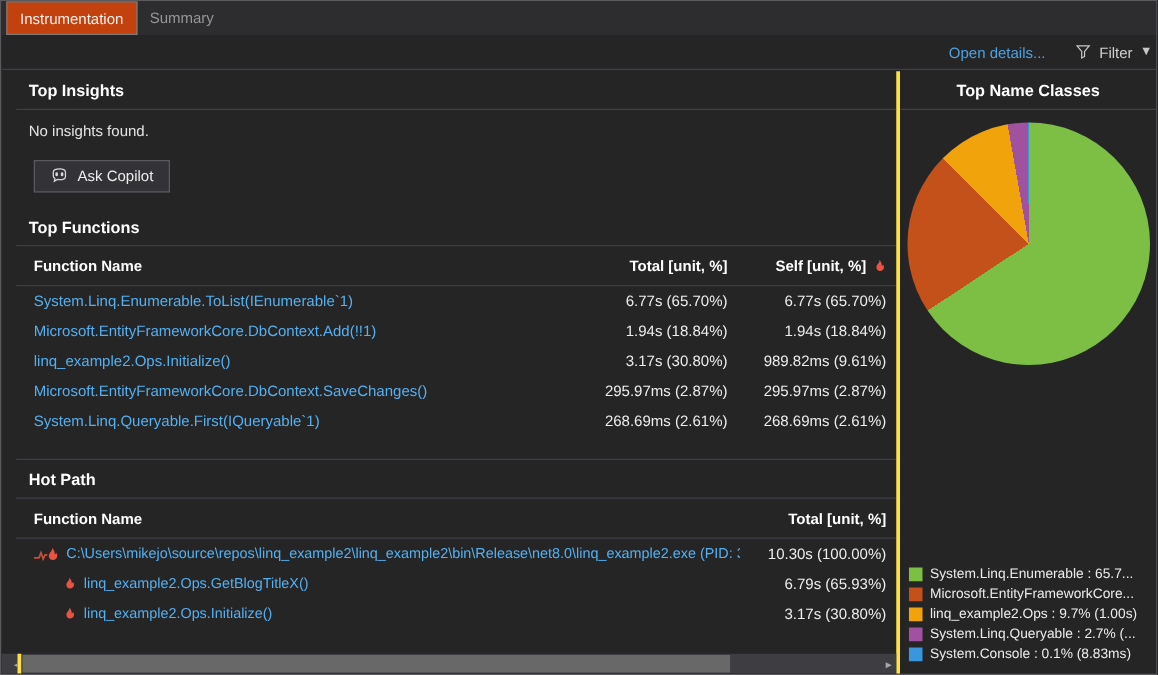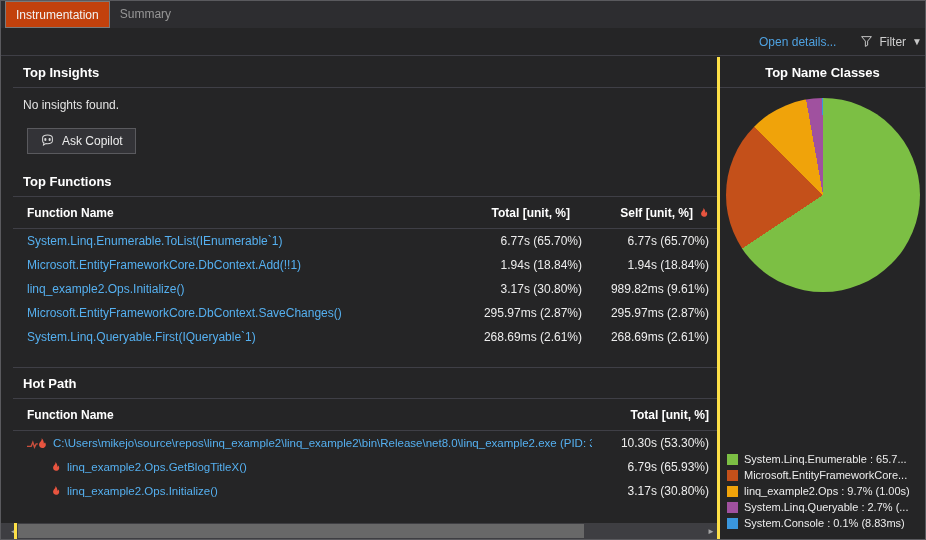--- a/index.html
+++ b/index.html
@@ -22,21 +22,21 @@
   .left { width:719px; border-right:3px solid #fde047; position:relative; overflow:hidden;padding-left:12px; }
   .right { flex:1; position:relative; overflow:hidden; }
 
   .section-title { font-size:13px; font-weight:bold; color:#ffffff; padding:8px 10px 7px; border-bottom:1px solid #3f3f46; }
   .empty-msg { font-size:12px; color:#e4e4e4; padding:10px 10px 2px; }
   .copilot-btn { display:inline-flex; align-items:center; gap:7px; margin:14px 0 12px 14px; padding:4px 12px 5px; background:#333337; border:1px solid #5a5a5e; color:#ececec; font-size:12px; cursor:pointer; }
 
   
   .grid-tf { display:grid; grid-template-columns:1fr 150px 127px; align-items:center; }
   .grid-hp { display:grid; grid-template-columns:1fr 125px; align-items:center; }
-  .thead { font-weight:bold; color:#ffffff; font-size:12px; padding:9px 0 8px; border-bottom:1px solid #3f3f46;gap:12px; }
+  .thead { font-weight:bold; color:#ffffff; font-size:12px; padding:9px 0 8px; border-bottom:1px solid #3f3f46; }
   .cell-name { padding-left:14px; white-space:nowrap; overflow:hidden; }
   .cell-num { text-align:right; padding-right:8px; white-space:nowrap; }
   .cell-num.flex { display:flex; justify-content:flex-end; align-items:center; gap:4px; }
   .row { height:24px; font-size:12px; color:#ededed; }
   .fn-link { color:#55b0f0; cursor:pointer; white-space:nowrap; }
   .tf-table { border-bottom:1px solid #3f3f46; padding-bottom:18px; }
   .hp-name { display:flex; align-items:center; gap:6px; overflow:hidden; }
   .hp-name .fn-link { font-size:11.5px; }
   .lvl0 { padding-left:14px; }
   .lvl1 { padding-left:36px; }
@@ -152,21 +152,21 @@
             <span class="icon">
               <svg width="20" height="14" viewBox="0 0 24 16">
                 <path d="M0 12 L5 12 L7 7 L9 13 L11 9 L13 9" stroke="#c94f3d" stroke-width="1.6" fill="none"></path>
                 <g transform="translate(9,1)">
                     <path d="M8.6 1.2c.5 2.2-.9 3.4-2 4.8-.9 1.2-1.4 2.4-1 4 .4 1.7 1.8 2.9 3.6 3 2 .2 3.9-1.2 4.3-3.1.3-1.4-.1-2.7-1-3.8-.2.7-.6 1.2-1.3 1.5.3-2.2-1-4.9-2.6-6.4z" fill="#e8543f"></path>
                   </g>
               </svg>
             </span>
             <span class="fn-link">C:\Users\mikejo\source\repos\linq_example2\linq_example2\bin\Release\net8.0\linq_example2.exe (PID: 34904)</span>
           </div>
-          <div class="cell-num">10.30s (53.30%)</div>
+          <div class="cell-num">10.30s (100.00%)</div>
         </div>
 
         <div class="grid-hp row">
           <div class="hp-name lvl1">
             <span class="icon">
               <svg width="12" height="12" viewBox="0 0 16 16">
                   <path d="M8.6 1.2c.5 2.2-.9 3.4-2 4.8-.9 1.2-1.4 2.4-1 4 .4 1.7 1.8 2.9 3.6 3 2 .2 3.9-1.2 4.3-3.1.3-1.4-.1-2.7-1-3.8-.2.7-.6 1.2-1.3 1.5.3-2.2-1-4.9-2.6-6.4z" fill="#e8543f"></path>
                 </svg>
             </span>
             <span class="fn-link">linq_example2.Ops.GetBlogTitleX()</span>

